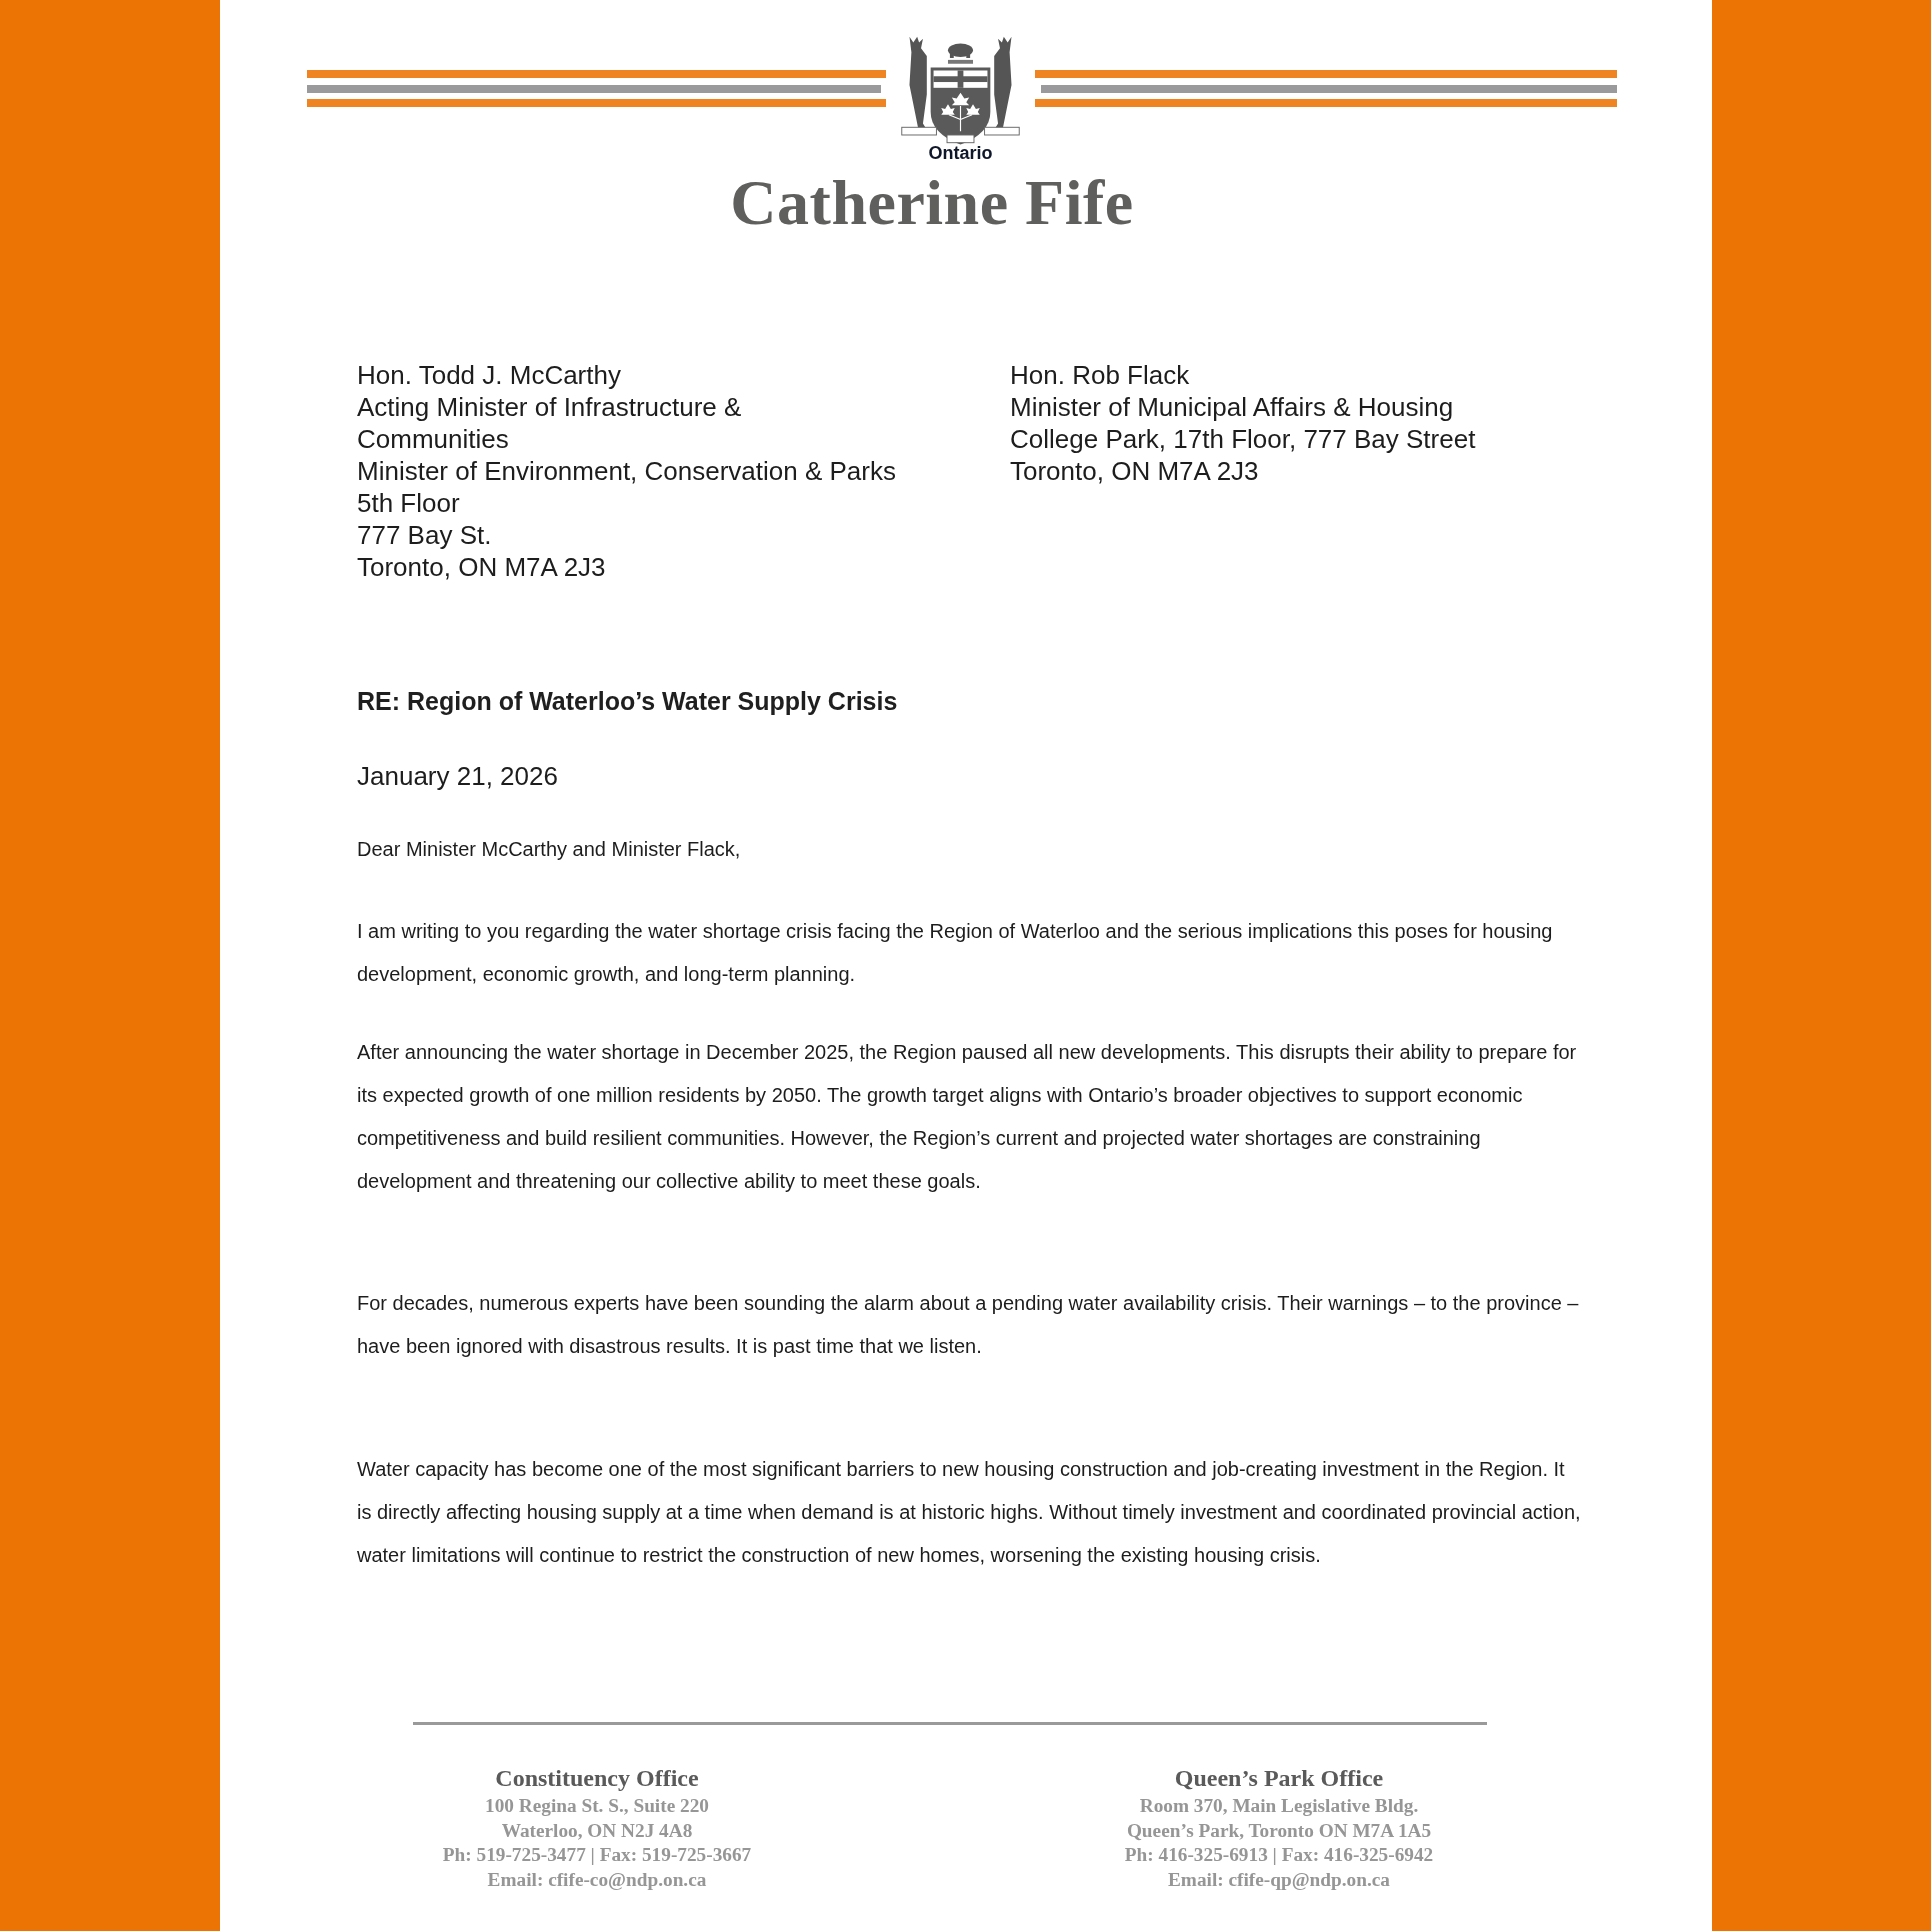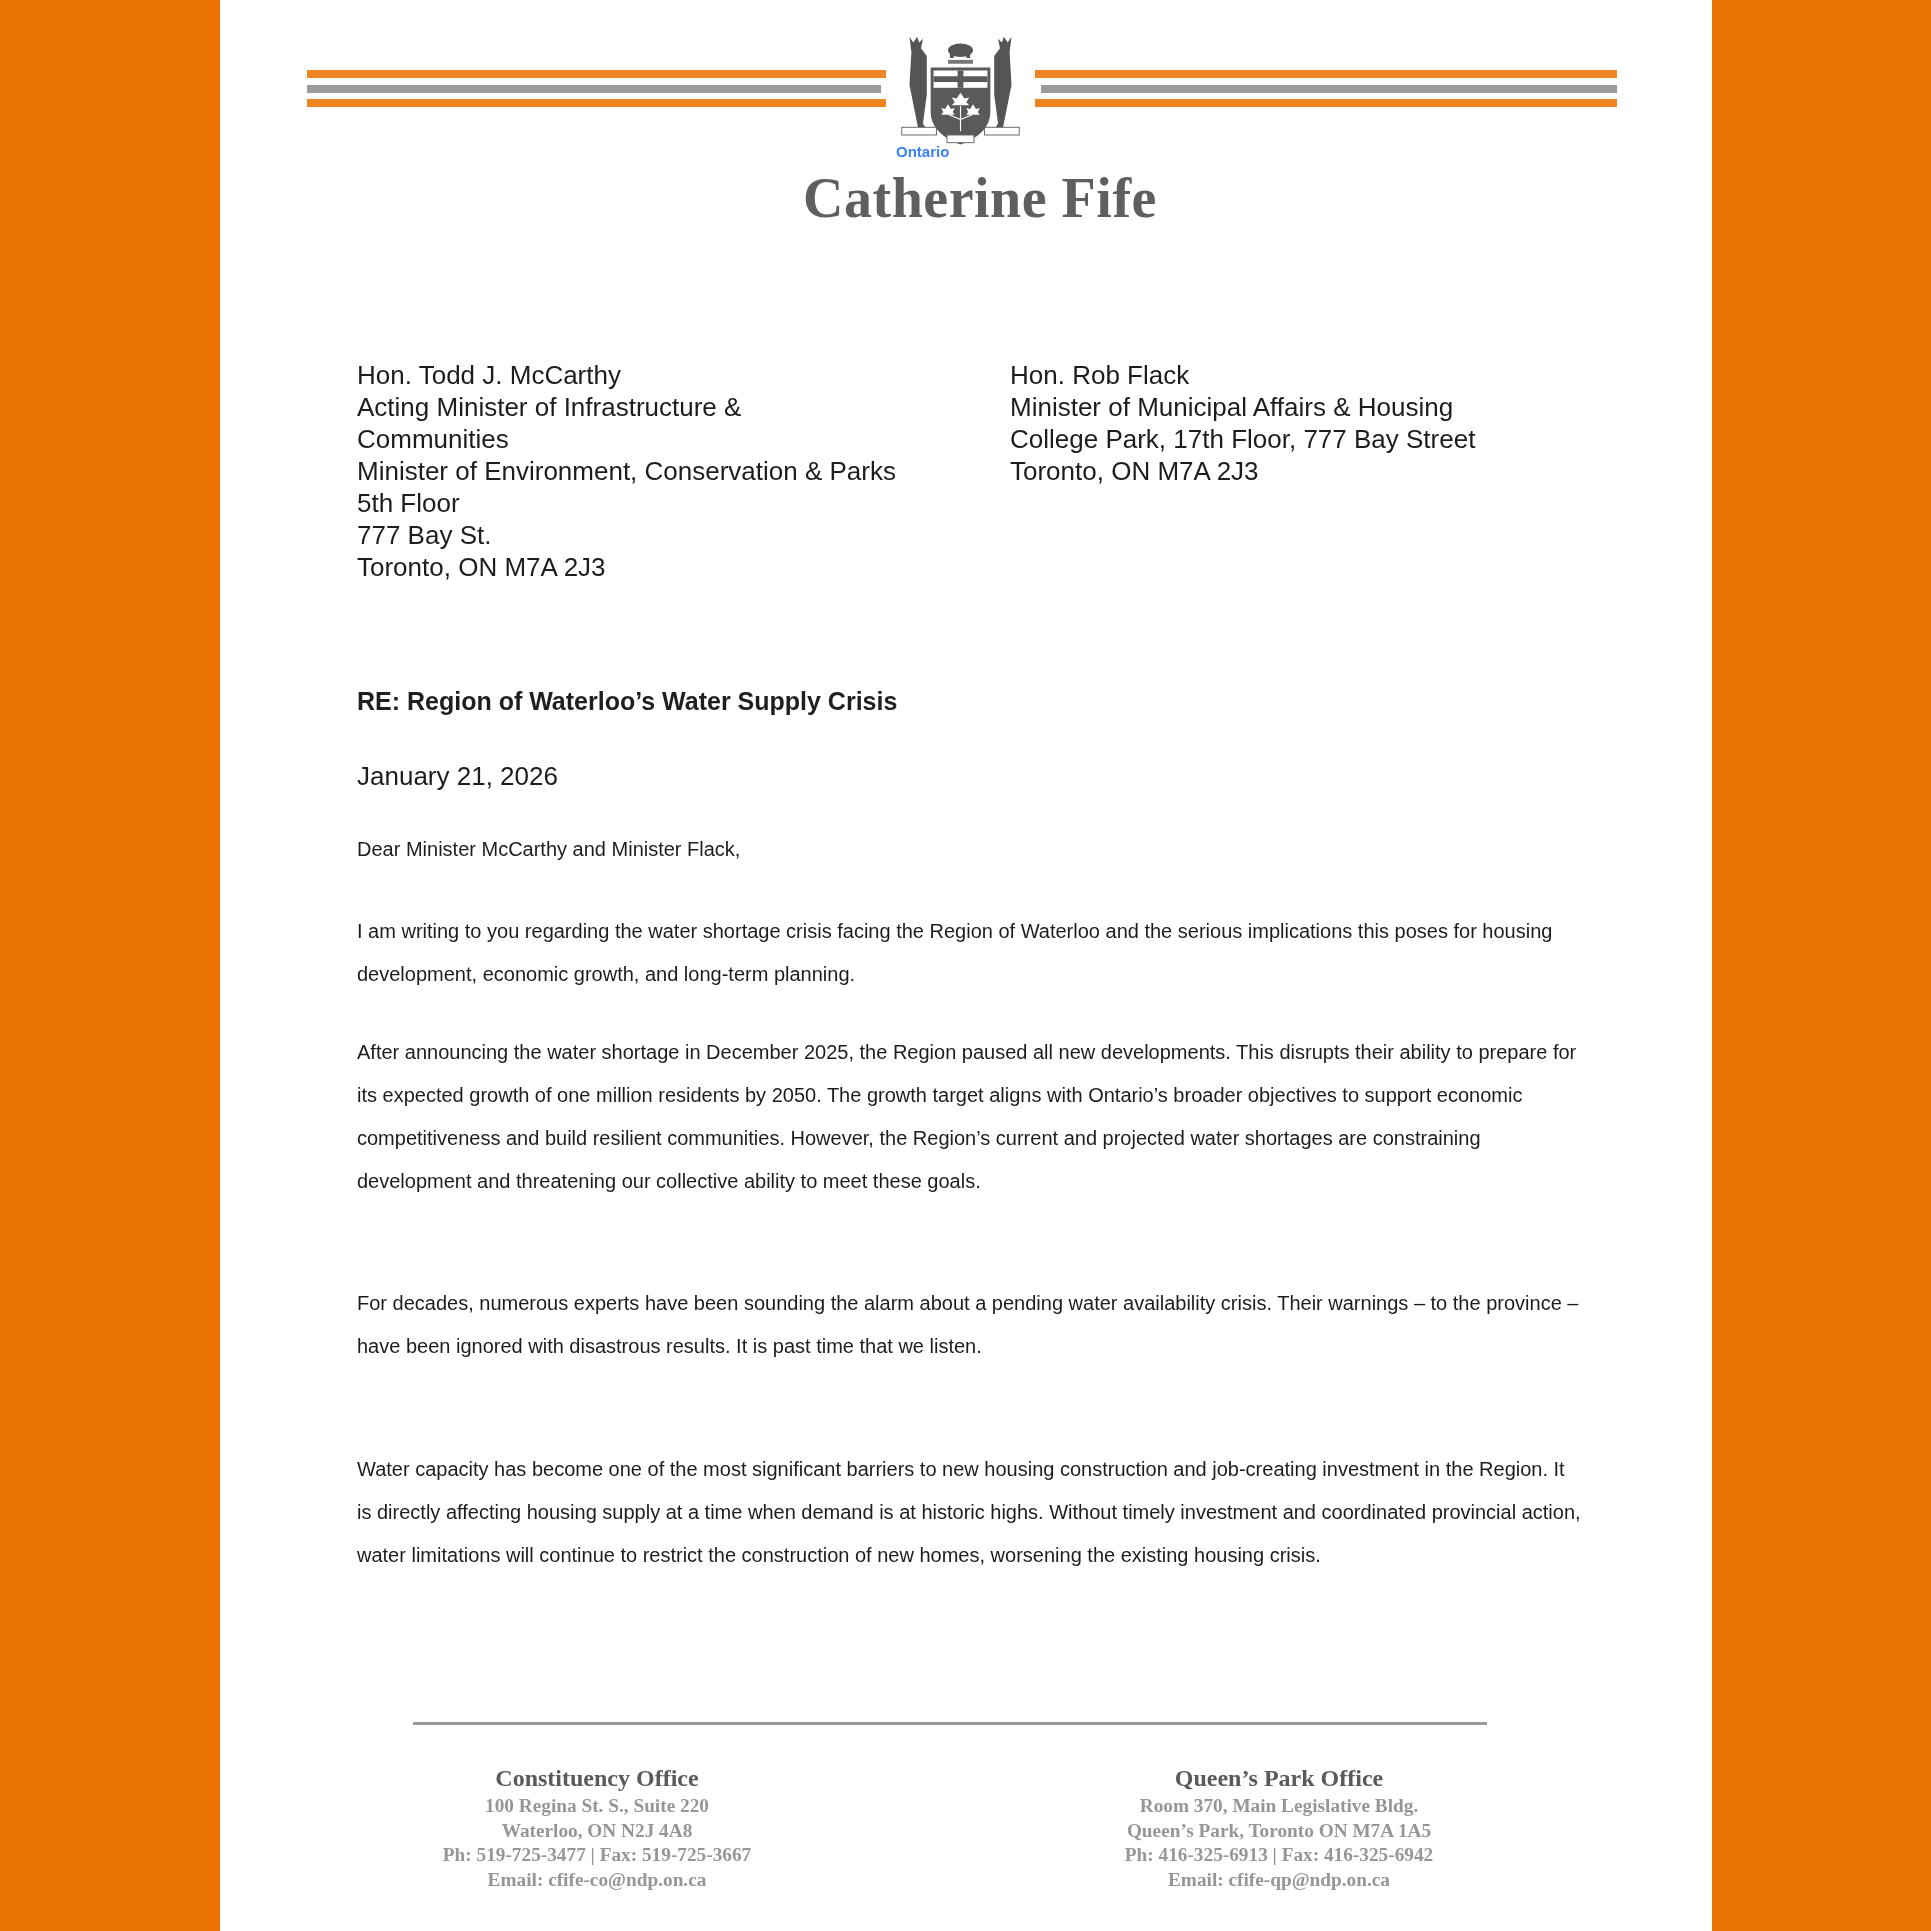--- a/index.html
+++ b/index.html
@@ -22,31 +22,30 @@
   .band-left-1 { left: 87px; width: 579px; top: 70px; }
   .band-left-2 { left: 87px; width: 574px; top: 85px; }
   .band-left-3 { left: 87px; width: 579px; top: 99px; }
   .band-right-1 { left: 815px; width: 582px; top: 70px; }
   .band-right-2 { left: 821px; width: 576px; top: 85px; }
   .band-right-3 { left: 815px; width: 582px; top: 99px; }
 
   .crest { position: absolute; left: 676px; top: 31px; width: 129px; height: 130px; }
   .crest-label {
     position: absolute; left: 676px; top: 143px; width: 129px;
-    text-align: left; font-size: 15px; font-weight: bold; color: #3b82f6;
+    text-align: center; font-size: 18px; font-weight: bold; color: #0f172a;
     font-family: "Liberation Sans", sans-serif;
   }
 
   .name {
     position: absolute; left: 0; width: 1424px; top: 166px;
     text-align: center;
     font-family: "Liberation Serif", serif;
-    font-weight: bold; font-size: 56px; color: #5f5f5d;
+    font-weight: bold; font-size: 64px; color: #5f5f5d;
     letter-spacing: 0.5px;
-    padding-left: 48px;
   }
   .title-sub {
     position: absolute; left: 0; width: 1492px; top: 238px;
     text-align: center;
     font-family: "Liberation Serif", serif;
     font-size: 33px; color: #929292;
   }
 
   .addr {
     position: absolute; top: 359px;

